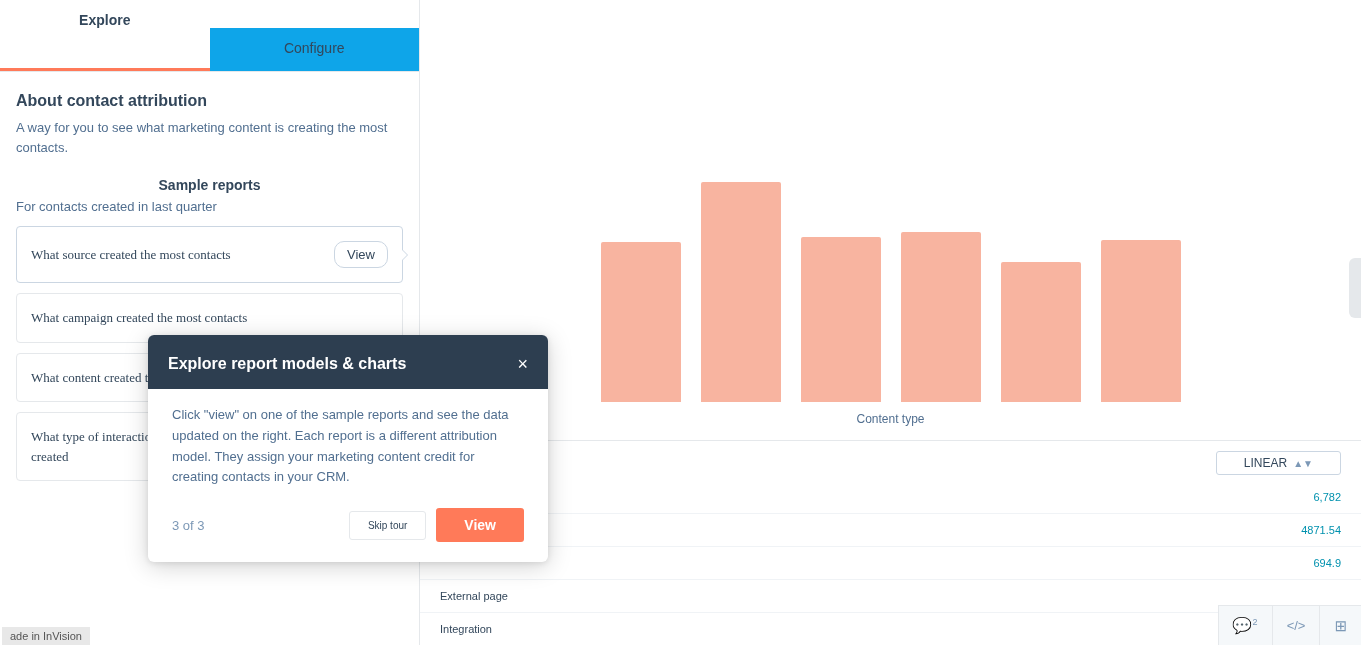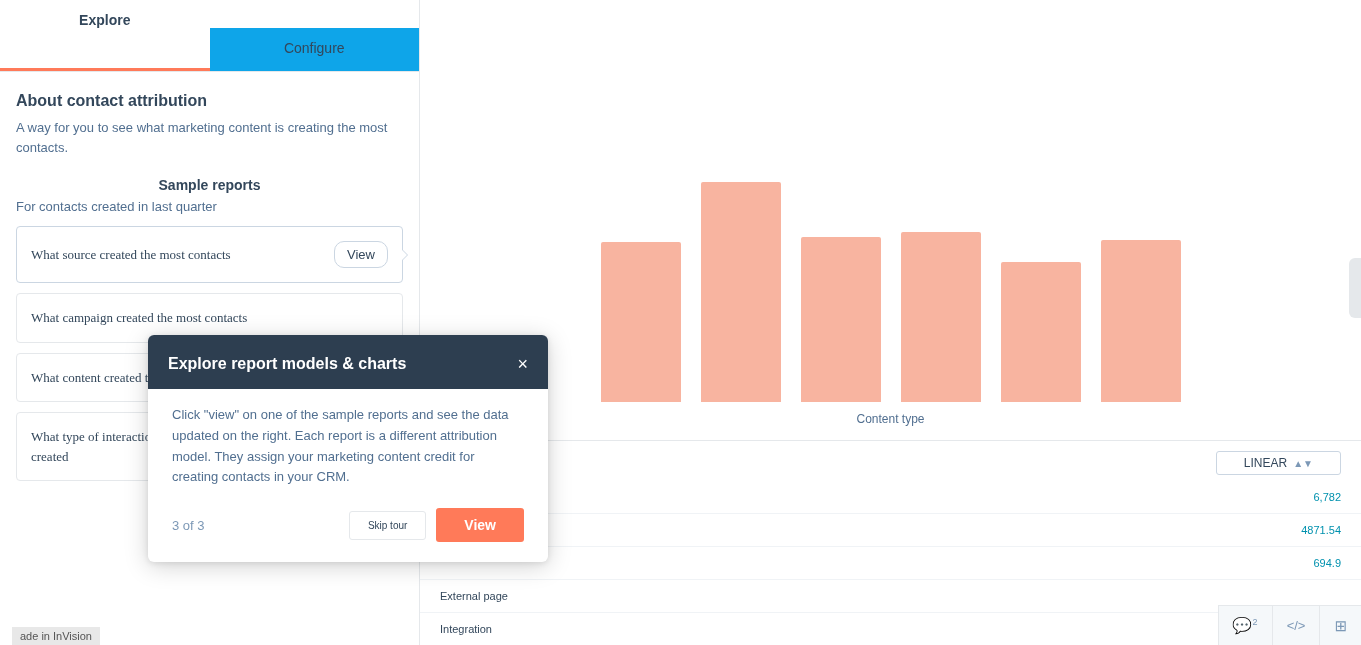--- a/index.html
+++ b/index.html
@@ -254,21 +254,21 @@
     }
 
     .data-table tr:last-child td {
       border-bottom: none;
     }
 
     
     .invision-badge {
       position: absolute;
       bottom: 0;
-      left: 12px;
+      left: 2px;
       background: #e8e8e8;
       font-size: 11px;
       color: #555;
       padding: 3px 8px;
     }
 
     
     .tooltip-popup {
       position: absolute;
       left: 148px;

